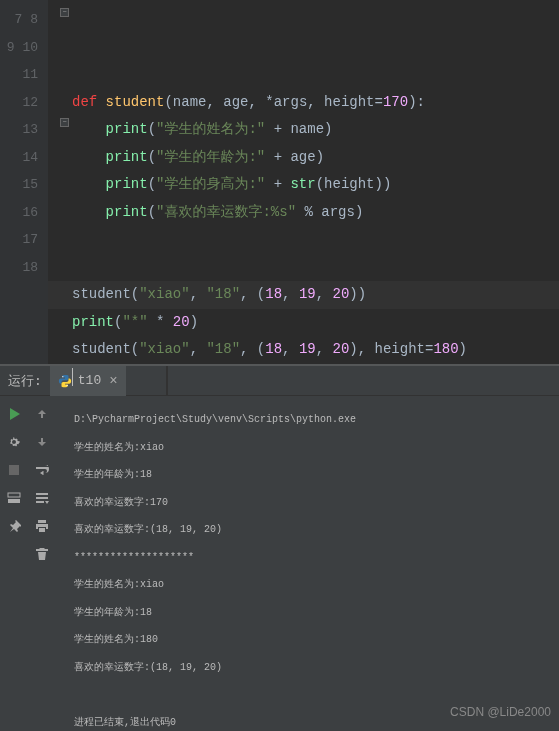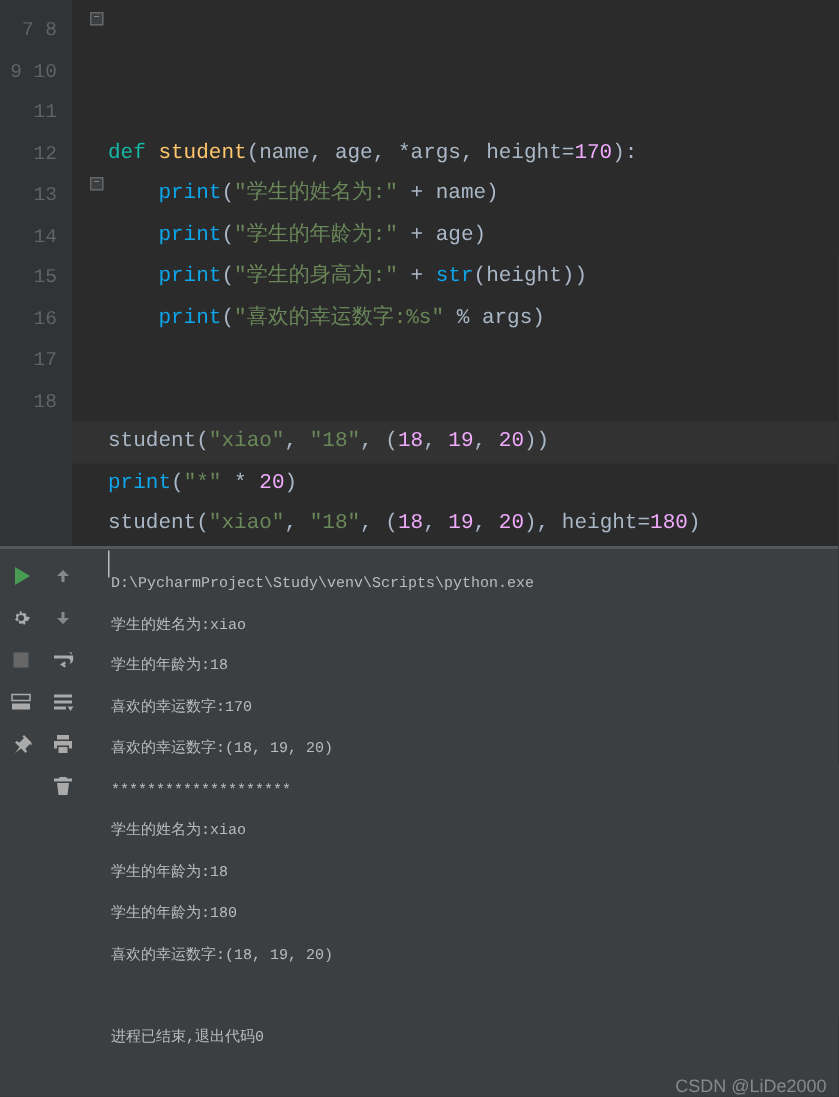--- a/index.html
+++ b/index.html
@@ -4,23 +4,23 @@
 <style>
 *{margin:0;padding:0;box-sizing:border-box}
 body{background:#2b2b2b;font-family:Consolas,'Courier New',monospace;font-size:14px;color:#a9b7c6;width:559px;height:731px;overflow:hidden;position:relative}
 .editor{display:flex;height:364px;background:#2b2b2b;position:relative}
 .gutter-fold{position:absolute;left:60px;top:6px;width:10px;height:320px}
 .fold-ic{position:absolute;width:9px;height:9px;border:1px solid #666;background:#3c3f41;font-size:7px;line-height:7px;text-align:center;color:#999}
 .line-nums{width:48px;background:#313335;color:#606366;text-align:right;padding:6px 10px 6px 0;user-select:none;line-height:27.5px;font-size:13px}
 .code{flex:1;padding:6px 0 6px 24px;line-height:27.5px;white-space:pre;position:relative}
 .caret-line{position:absolute;left:0;right:0;height:27.5px;background:#323232;z-index:0}
 .code-content{position:relative;z-index:1}
-.kw{color:#14b8a6}
+.kw{color:#ef4444}
 .fn{color:#ffc66d}
-.b{color:#0ea5e9}
+.b{color:#86efac}
 .str{color:#6a8759}
 .num{color:#f0abfc}
 .par{color:#a9b7c6}
 .id{color:#a9b7c6}
 .op{color:#a9b7c6}
 .paren{color:#a9b7c6}
 .sep{height:2px;background:#555758}
 .run-area{background:#3c3f41;height:399px;display:flex;flex-direction:column}
 .run-head{height:30px;display:flex;align-items:center;border-bottom:1px solid #323232;font-size:13px}
 .run-lbl{color:#bbb;padding:0 8px}
@@ -28,21 +28,21 @@
 .tab svg{width:14px;height:14px}
 .tab-txt{color:#bbb}
 .tab-x{color:#aaa;font-size:14px;margin-left:2px}
 .divider{width:2px;height:30px;background:#323232;margin-left:40px}
 .run-body{flex:1;display:flex}
 .ctrl{width:28px;display:flex;flex-direction:column;align-items:center;gap:12px;padding-top:10px}
 .ctrl2{width:28px;display:flex;flex-direction:column;align-items:center;gap:12px;padding-top:10px}
 .ic{width:16px;height:16px;display:flex;align-items:center;justify-content:center}
 .ic svg{width:14px;height:14px}
 .console{flex:1;padding:10px 0 10px 18px;font-size:10px;line-height:27.5px;white-space:pre;color:#bbb}
-.watermark{position:absolute;right:8px;bottom:0;color:#888;font-size:12px;font-family:sans-serif}
+.watermark{position:absolute;right:8px;bottom:12px;color:#888;font-size:12px;font-family:sans-serif}
 .caret{display:inline-block;width:1px;height:18px;background:#bbb;vertical-align:middle}
 </style>
 </head>
 <body>
 
 <div class="editor">
   <div class="line-nums">7
 8
 9
 10
@@ -61,20 +61,34 @@
   </div>
   <div class="code">
     <div class="caret-line" style="top: 281px;"></div>
     <div class="code-content"><div style="height: 27.5px;"><span class="kw">def </span><span class="fn">student</span><span class="paren">(</span><span class="par">name</span><span class="op">, </span><span class="par">age</span><span class="op">, </span><span class="op">*</span><span class="par">args</span><span class="op">, </span><span class="par">height</span><span class="op">=</span><span class="num">170</span><span class="paren">)</span><span class="op">:</span></div><div style="height: 27.5px;"><span>    </span><span class="b">print</span><span class="paren">(</span><span class="str">"学生的姓名为:"</span><span class="op"> + </span><span class="id">name</span><span class="paren">)</span></div><div style="height: 27.5px;"><span>    </span><span class="b">print</span><span class="paren">(</span><span class="str">"学生的年龄为:"</span><span class="op"> + </span><span class="id">age</span><span class="paren">)</span></div><div style="height: 27.5px;"><span>    </span><span class="b">print</span><span class="paren">(</span><span class="str">"学生的身高为:"</span><span class="op"> + </span><span class="b">str</span><span class="paren">(</span><span class="id">height</span><span class="paren">))</span></div><div style="height: 27.5px;"><span>    </span><span class="b">print</span><span class="paren">(</span><span class="str">"喜欢的幸运数字:%s"</span><span class="op"> % </span><span class="id">args</span><span class="paren">)</span></div><div style="height: 27.5px;"></div><div style="height: 27.5px;"></div><div style="height: 27.5px;"><span class="id">student</span><span class="paren">(</span><span class="str">"xiao"</span><span class="op">, </span><span class="str">"18"</span><span class="paren">, (</span><span class="num">18</span><span class="op">, </span><span class="num">19</span><span class="op">, </span><span class="num">20</span><span class="paren">))</span></div><div style="height: 27.5px;"><span class="b">print</span><span class="paren">(</span><span class="str">"*"</span><span class="op"> * </span><span class="num">20</span><span class="paren">)</span></div><div style="height: 27.5px;"><span class="id">student</span><span class="paren">(</span><span class="str">"xiao"</span><span class="op">, </span><span class="str">"18"</span><span class="paren">, (</span><span class="num">18</span><span class="op">, </span><span class="num">19</span><span class="op">, </span><span class="num">20</span><span class="paren">), </span><span class="par">height</span><span class="op">=</span><span class="num">180</span><span class="paren">)</span></div><div style="height: 27.5px;"><span class="caret"></span></div><div style="height: 27.5px;"></div></div>
   </div>
 </div>
 
 <div class="sep"></div>
 
 <div class="run-area">
+  <div class="run-head">
+    <span class="run-lbl">运行:</span>
+    <div class="tab">
+      <svg viewBox="0 0 16 16">
+          <path fill="#3573a6" d="M7 1c-2 0-2 1-2 2v1h3v1H3c-1 0-2 1-2 3s1 3 2 3h1V9c0-1 1-2 2-2h4c1 0 2-1 2-2V3c0-1 0-2-2-2H7z"></path>
+          <circle cx="5.5" cy="3" r=".7" fill="#fff"></circle>
+          <path fill="#ffd43b" d="M9 15c2 0 2-1 2-2v-1H8v-1h5c1 0 2-1 2-3s-1-3-2-3h-1v2c0 1-1 2-2 2H6c-1 0-2 1-2 2v2c0 1 0 2 2 2h3z"></path>
+          <circle cx="10.5" cy="13" r=".7" fill="#fff"></circle>
+        </svg>
+      <span class="tab-txt">t10</span>
+      <span class="tab-x">×</span>
+    </div>
+    <div class="divider"></div>
+  </div>
   <div class="run-body">
     <div class="ctrl">
       <span class="ic">
           <svg viewBox="0 0 14 14">
             <path fill="#499c54" d="M3 1v12l10-6z"></path>
           </svg>
         </span>
       <span class="ic">
           <svg viewBox="0 0 14 14">
             <path fill="#aaa" d="M12 8l1-1-1-1-1 .3a4 4 0 00-.7-.7l.3-1-1-1-1 .3a4 4 0 00-1 0L7 2 6 3l.3 1a4 4 0 00-.7.7L4.6 4l-1 1 .3 1a4 4 0 000 1L3 8l1 1 1-.3a4 4 0 00.7.7L5.4 10l1 1 1-.3a4 4 0 001 0l.6.9 1-1-.3-1a4 4 0 00.7-.7l1 .3zM7 9a2 2 0 110-4 2 2 0 010 4z"></path>
@@ -122,17 +136,17 @@
           <svg viewBox="0 0 14 14">
             <path fill="#aaa" d="M3 1h8v3H3zm-2 4h12v5h-2V8H3v2H1zm3 4h6v4H4z"></path>
           </svg>
         </span>
       <span class="ic">
           <svg viewBox="0 0 14 14">
             <path fill="#aaa" d="M5 1h4l1 1h3v2H1V2h3zm-2 4h8l-1 8H4z"></path>
           </svg>
         </span>
     </div>
-    <div class="console"><div>D:\PycharmProject\Study\venv\Scripts\python.exe</div><div>学生的姓名为:xiao</div><div>学生的年龄为:18</div><div>喜欢的幸运数字:170</div><div>喜欢的幸运数字:(18, 19, 20)</div><div>********************</div><div>学生的姓名为:xiao</div><div>学生的年龄为:18</div><div>学生的年龄为:180</div><div>喜欢的幸运数字:(18, 19, 20)</div><div>&nbsp;</div><div>进程已结束,退出代码0</div></div>
+    <div class="console"><div>D:\PycharmProject\Study\venv\Scripts\python.exe</div><div>学生的姓名为:xiao</div><div>学生的年龄为:18</div><div>喜欢的幸运数字:170</div><div>喜欢的幸运数字:(18, 19, 20)</div><div>********************</div><div>学生的姓名为:xiao</div><div>学生的年龄为:18</div><div>学生的姓名为:180</div><div>喜欢的幸运数字:(18, 19, 20)</div><div>&nbsp;</div><div>进程已结束,退出代码0</div></div>
   </div>
 </div>
 
 <div class="watermark">CSDN @LiDe2000</div>
 
 </body></html>

